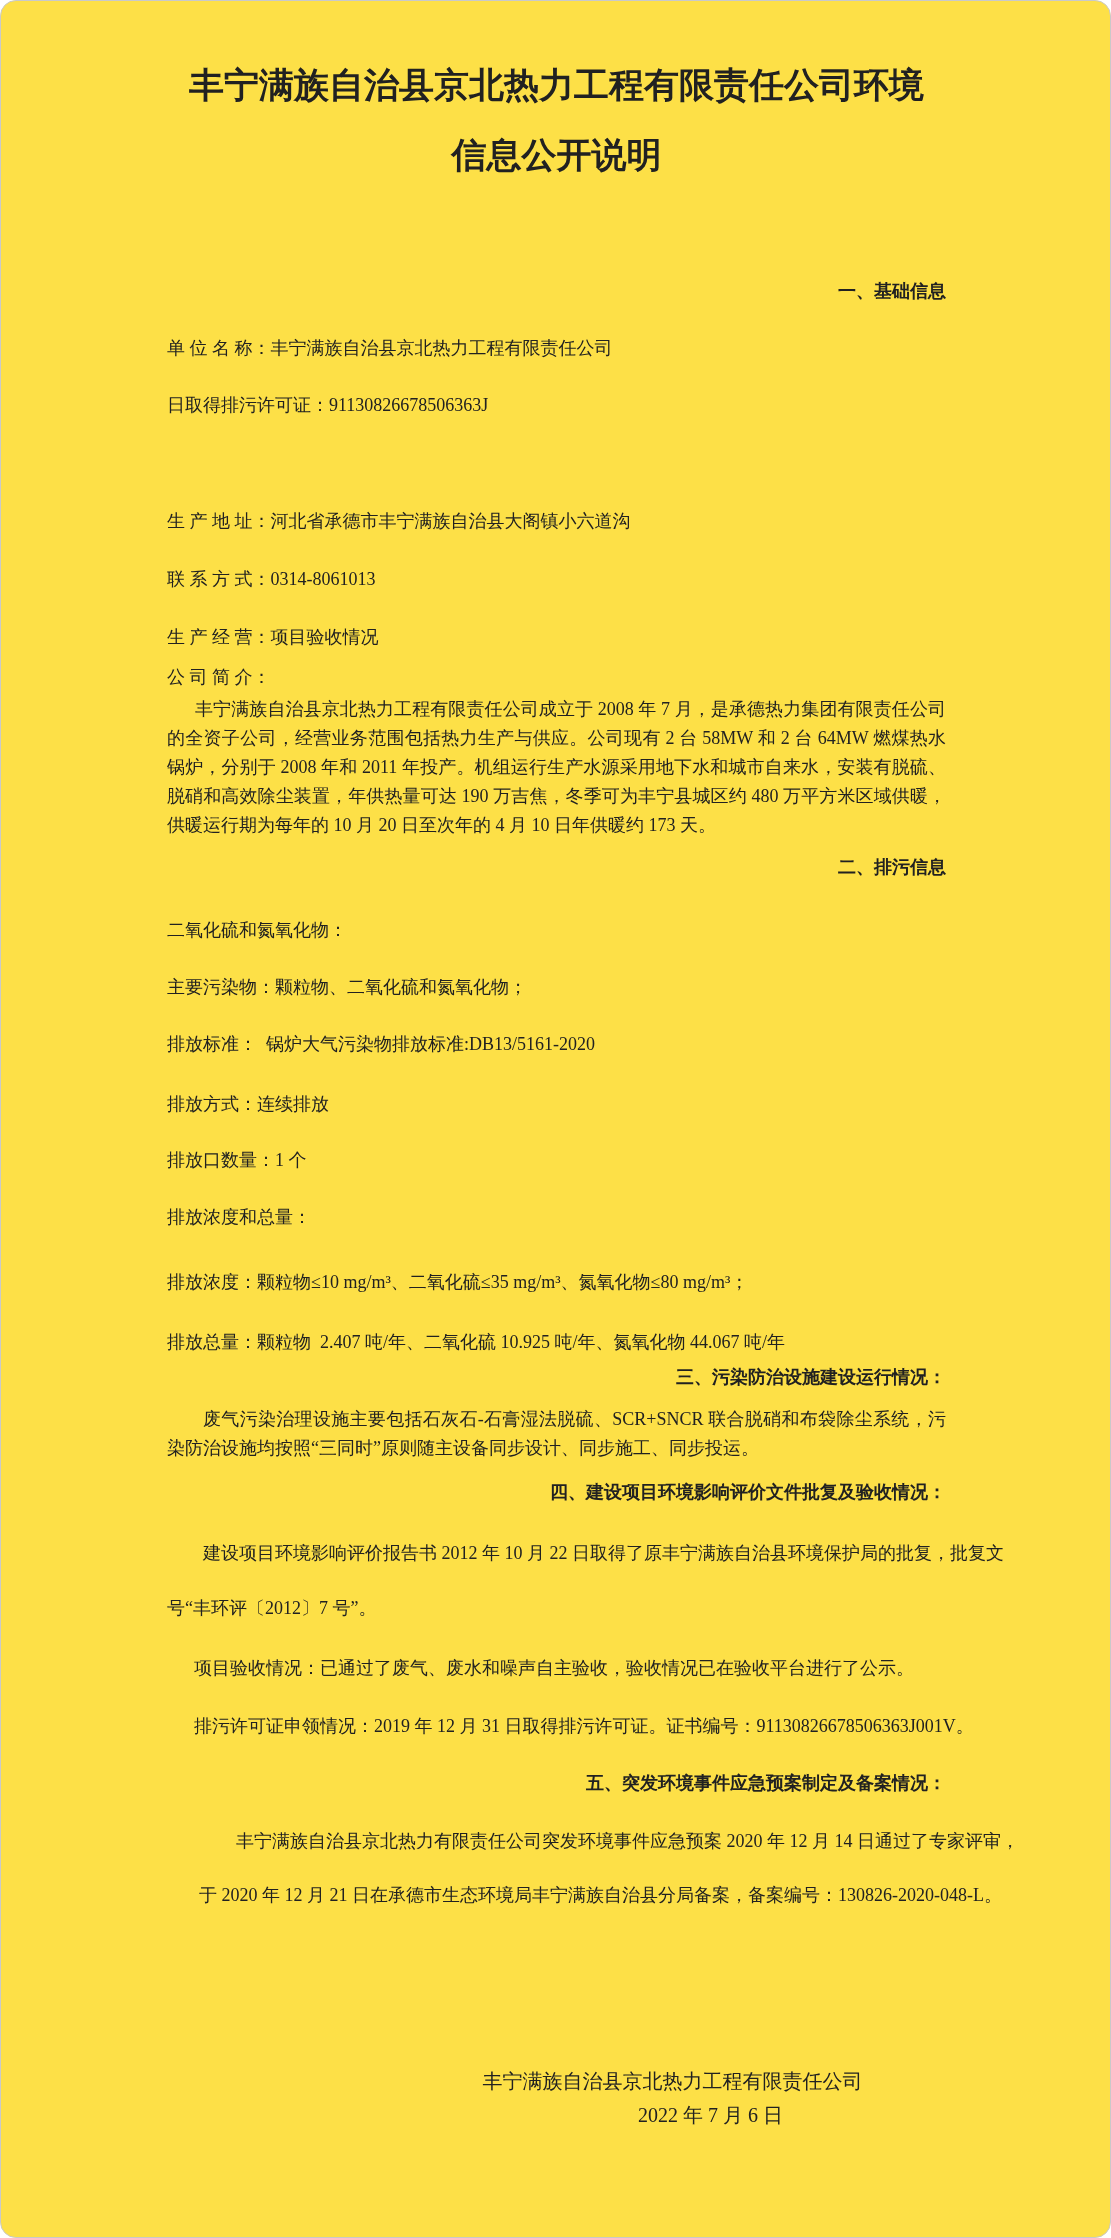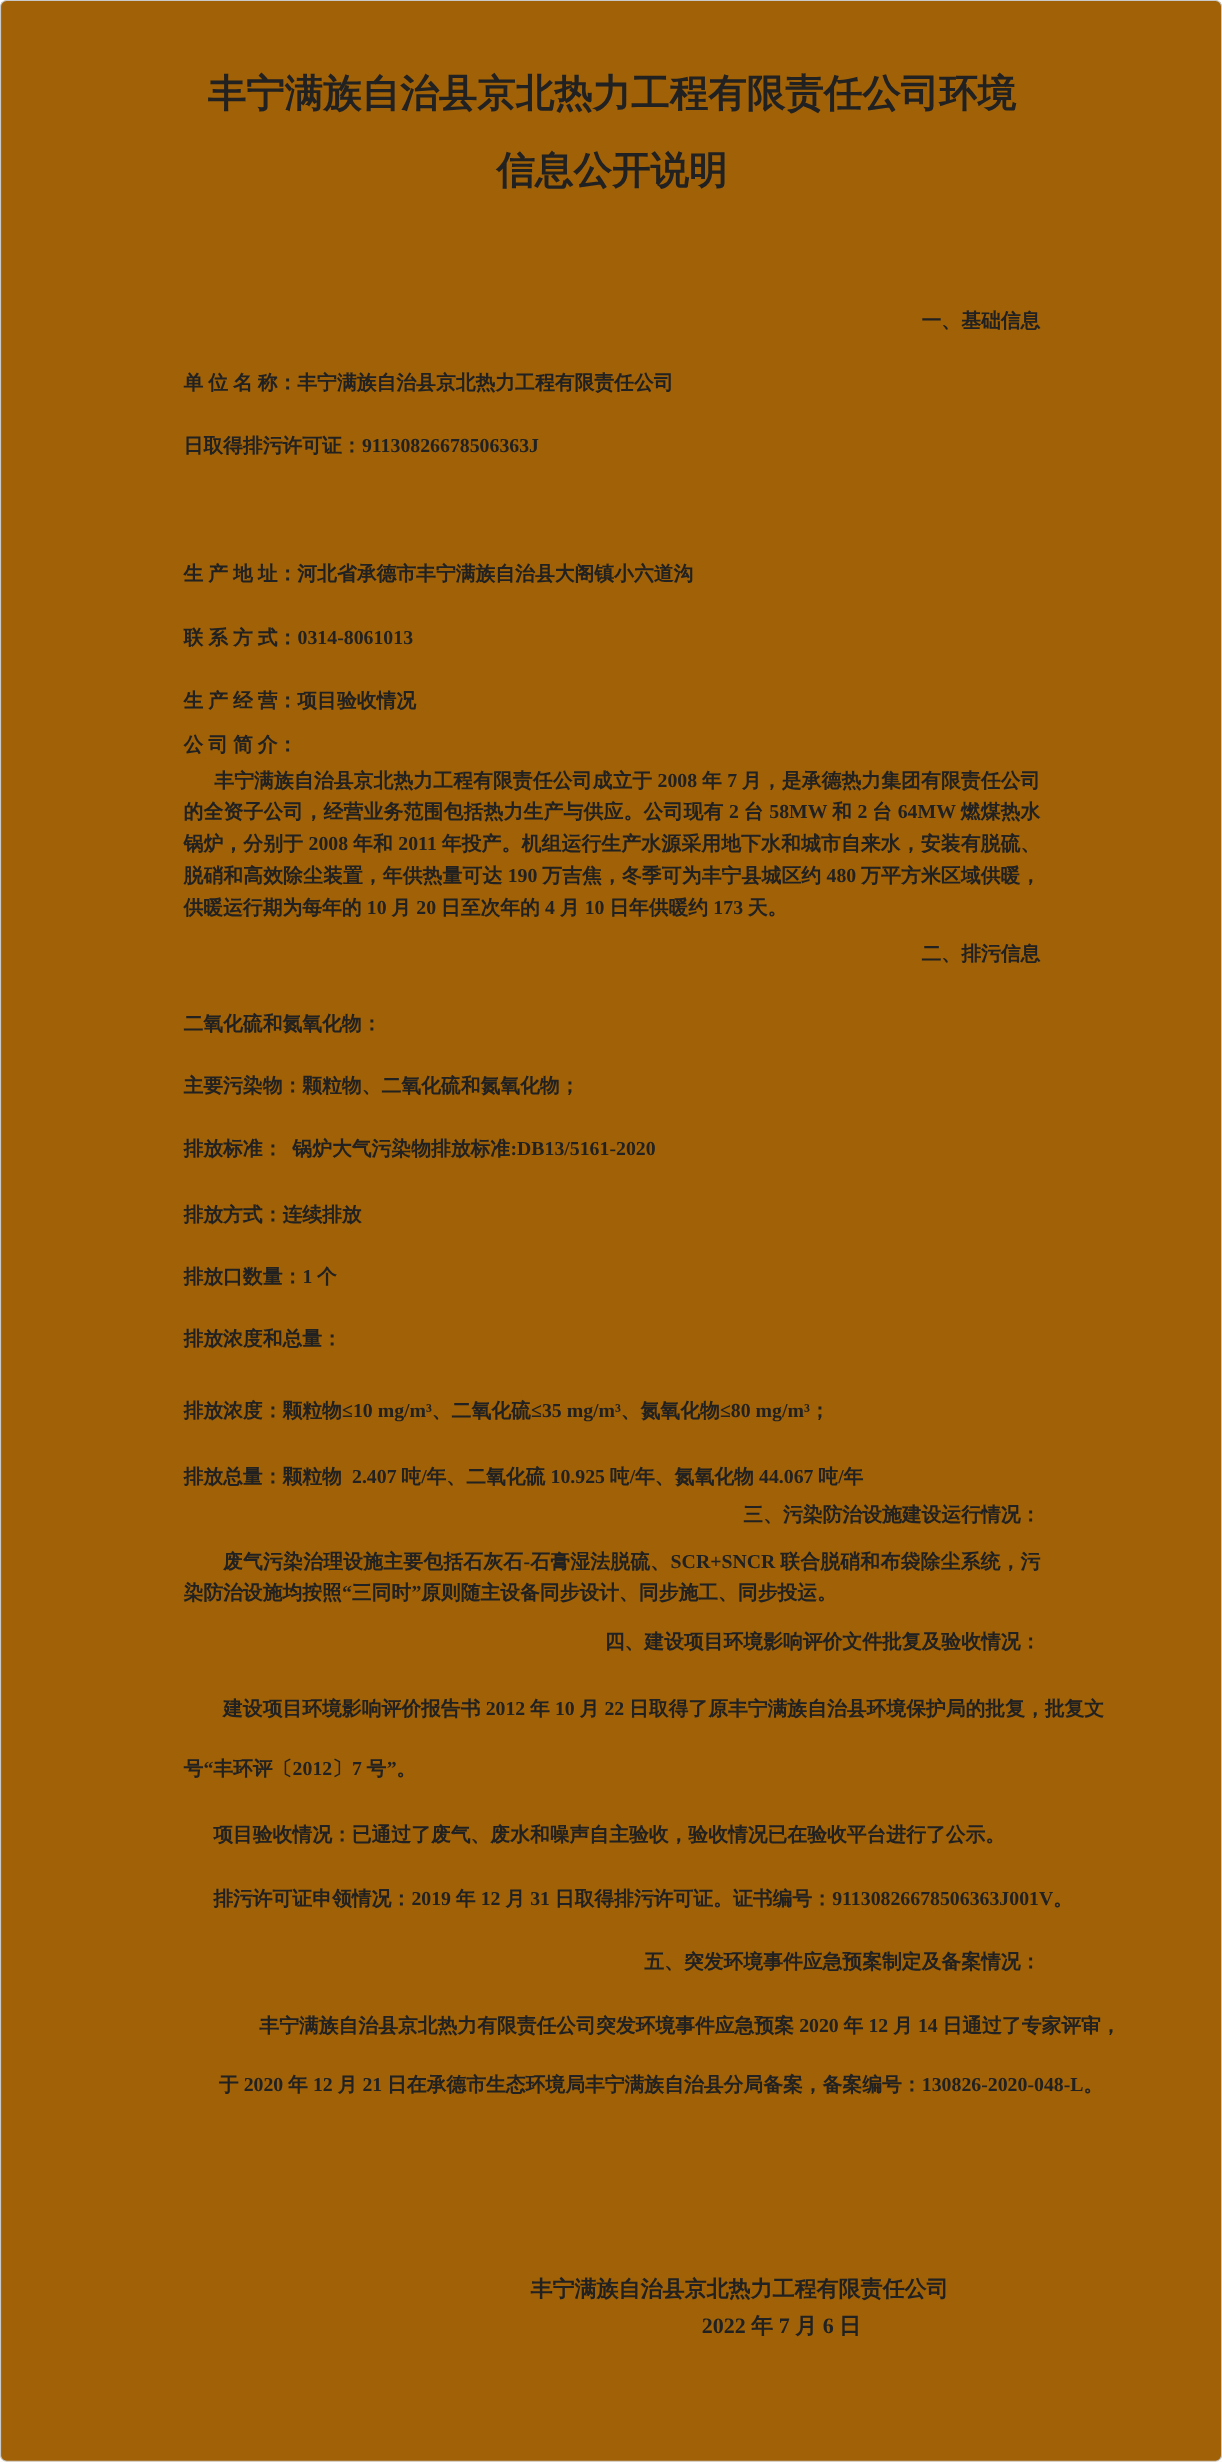--- a/index.html
+++ b/index.html
@@ -1,34 +1,33 @@
 <!DOCTYPE html>
 <html><head>
 <meta charset="utf-8">
 <style>
   html, body { margin: 0; padding: 0; background: #ffffff; }
   .page {
     position: relative;
     width: 1111px;
     height: 2238px;
     box-sizing: border-box;
-    background: #a16207;
+    background: #fde047;
     border: 1px solid #c9c9c9;
-    border-radius: 6px;
+    border-radius: 16px;
     overflow: hidden;
     font-family: "Liberation Serif", serif;
     color: #212121;
   }
   .abs {
     position: absolute;
     left: 166px;
     width: 779px;
     font-size: 18px;
     line-height: 29px;
-    font-weight: bold;
   }
   .line { white-space: pre; }
   .para { text-align: justify; white-space: normal; }
   .heading { font-weight: 700; font-family: "Liberation Serif", serif; text-align: right; }
   .title-line {
     left: 0; width: 1111px;
     text-align: center;
     font-family: "Liberation Sans", "DejaVu Sans", sans-serif;
     font-weight: 700;
     font-size: 35px;

